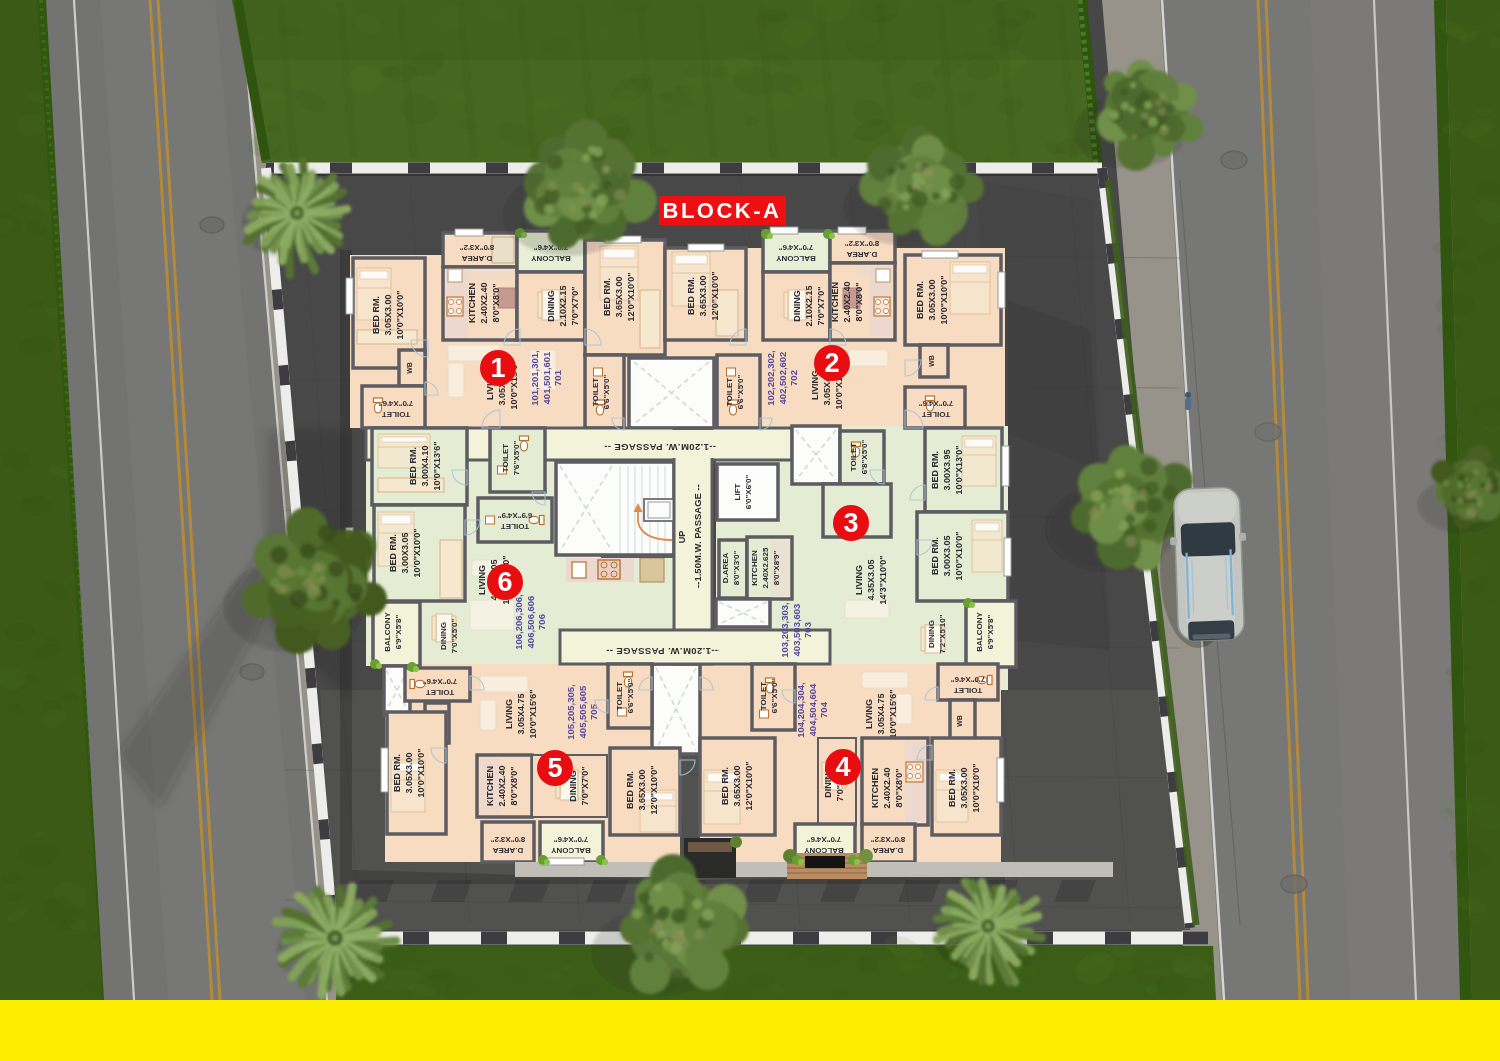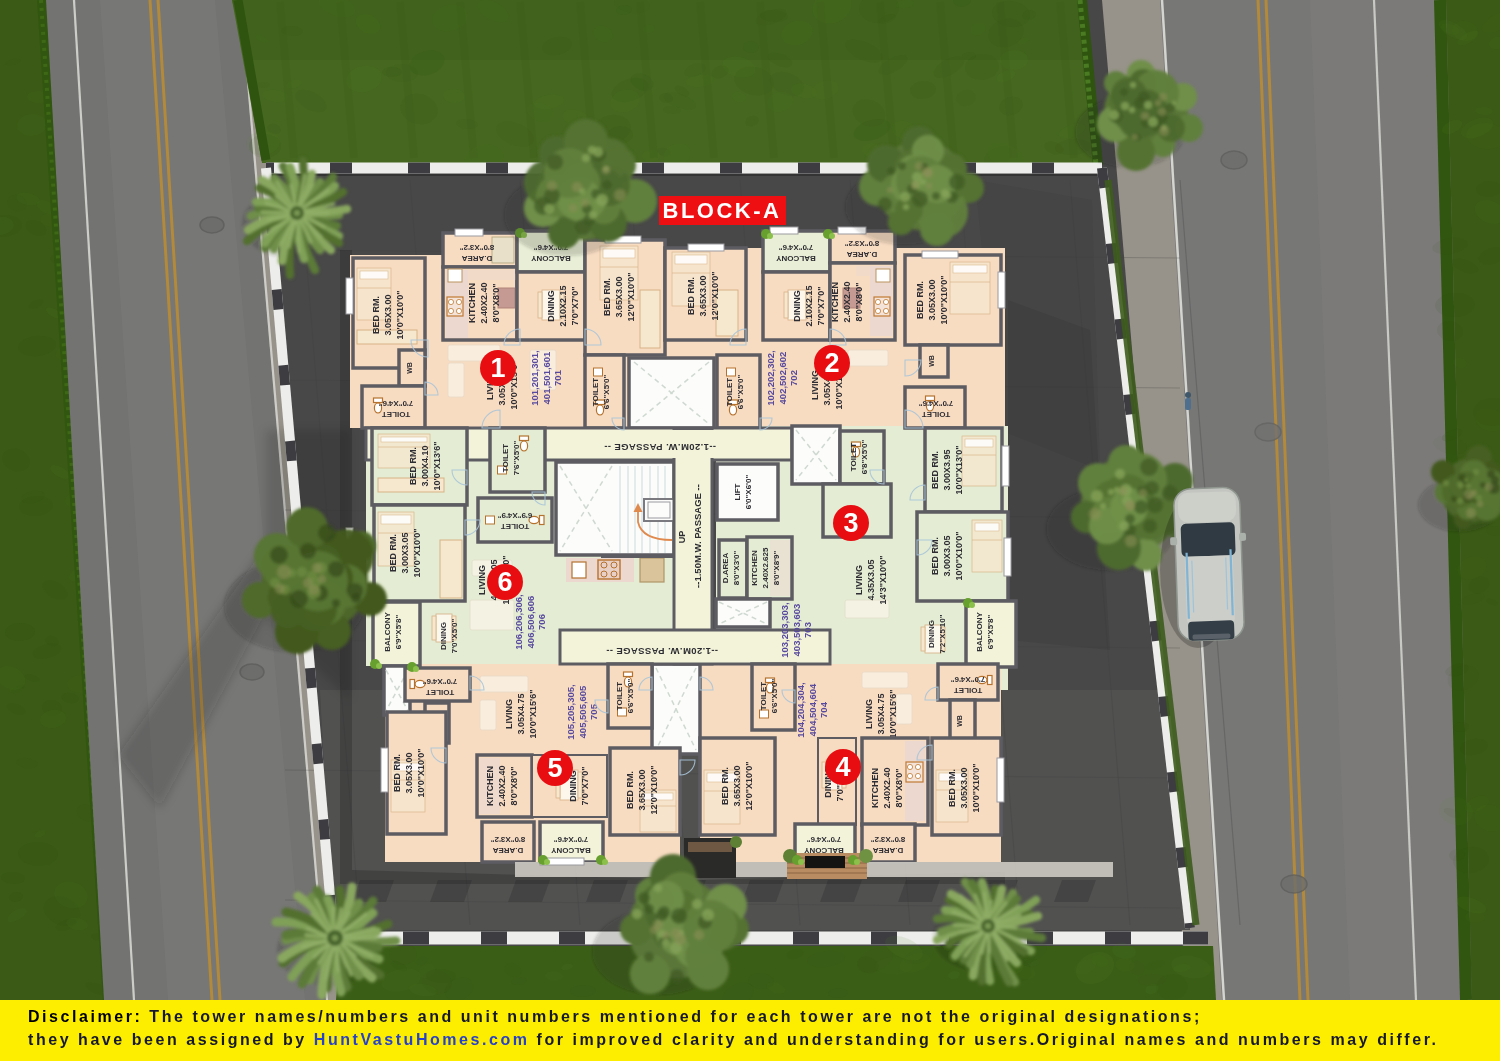--- a/index.html
+++ b/index.html
@@ -1446,15 +1446,13 @@
       </g>
 
 <circle cx="1188" cy="395" r="3" fill="#3e576b"></circle>
       <rect x="1185" y="398" width="6" height="12" fill="#4e6f8e" rx="2"></rect>
 
 <rect x="659" y="196" width="127" height="29" fill="#ee0f12"></rect>
 <text x="722" y="218" font-size="22" font-weight="bold" fill="#fff" text-anchor="middle" letter-spacing="2.5">BLOCK-A</text>
 </svg>
 
 <div id="bar">
-<div class="l" style="top:8px"><b>Disclaimer:</b> The tower names/numbers and unit numbers mentioned for each tower are not the original designations;</div>
-<div class="l" style="top:31px">they have been assigned by <span class="hv">HuntVastuHomes.com</span> for improved clarity and understanding for users.Original names and numbers may differ.</div>
 </div>
 </div>
 </body></html>

